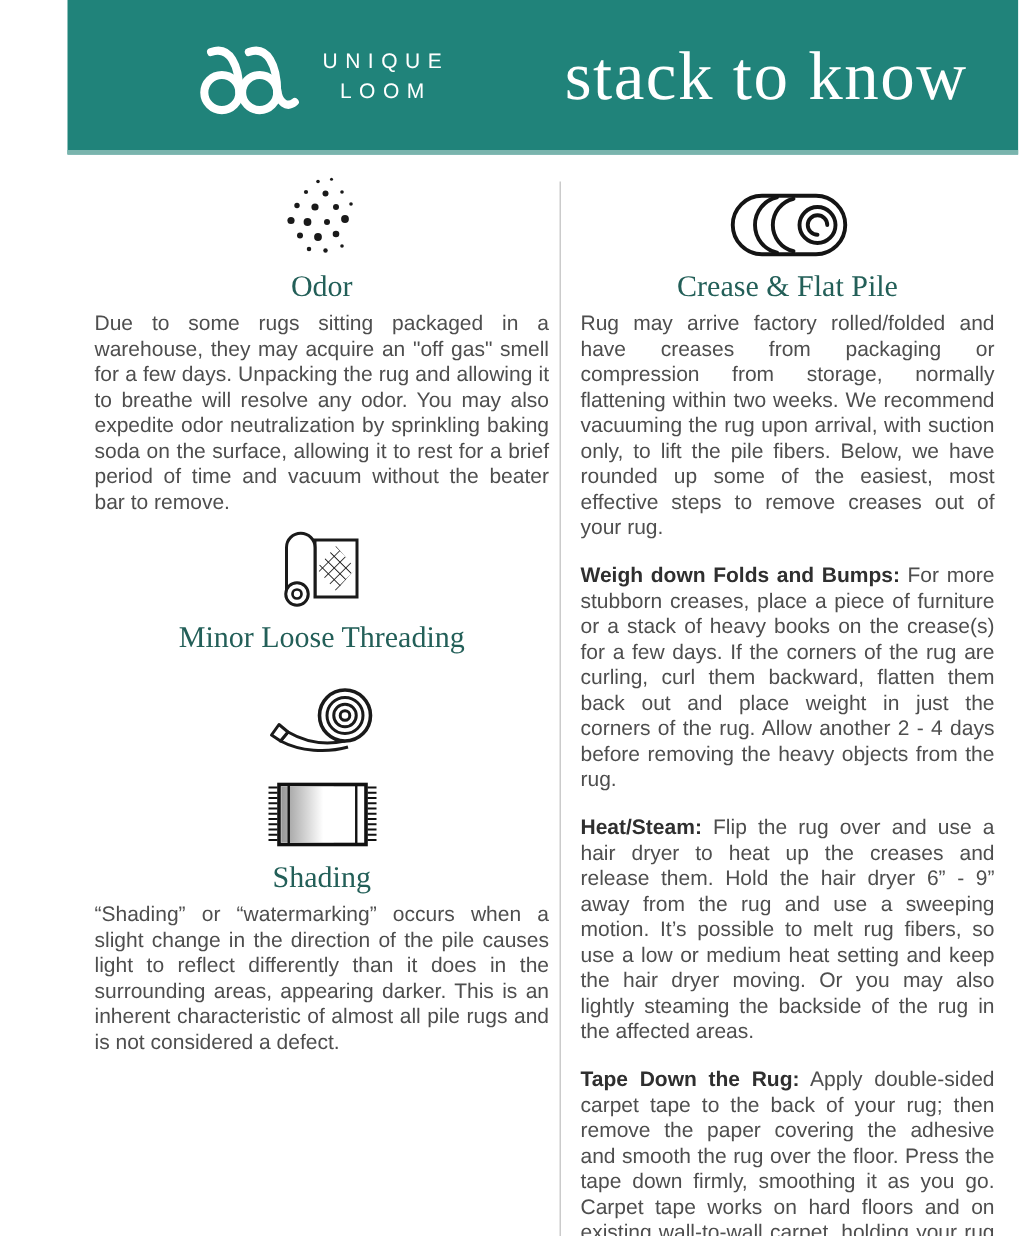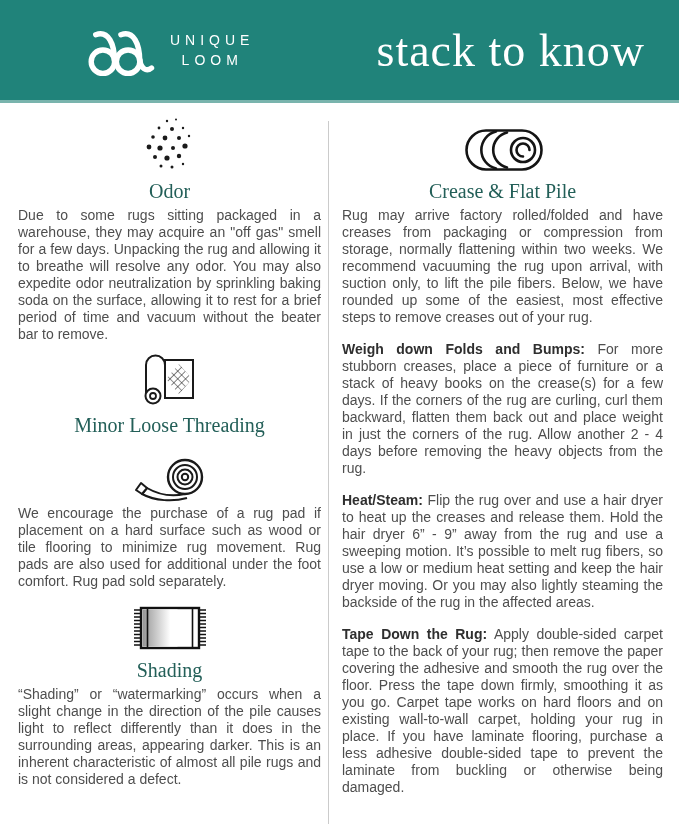--- a/index.html
+++ b/index.html
@@ -1,19 +1,19 @@
 <!DOCTYPE html>
 <html><head>
 <meta charset="utf-8">
 <style>
   * { margin:0; padding:0; box-sizing:border-box; }
   html,body { background:#ffffff; }
   .page {
     position:relative; width:679px; height:824px; overflow:hidden;
-    background:#ffffff; font-family:"Liberation Sans", sans-serif;
+    background:#ffffff; font-family:"Liberation Sans", sans-serif;padding-left:45px;
   }
   
   .header {
     height:103px; background:#20837a; border-bottom:3px solid #79b4ad;
     display:flex; align-items:center; padding-left:84px;
   }
   .brand { display:flex; align-items:center; gap:14px; }
   .brand-logo { display:block; }
   .brand-text {
     display:flex; flex-direction:column; align-items:center;
@@ -124,21 +124,20 @@
         <div class="icon-wrap" style="height:64px;">
           <svg width="78" height="52" viewBox="0 0 78 52">
             <path d="M 54 41 C 40 44 28 42 16 35 L 11 41 C 24 48 42 49 56 45" fill="#ffffff" stroke="#1a1a1a" stroke-width="2" stroke-linejoin="round"></path>
             <path d="M 16 35 L 11 41 L 5 37 L 10 30 Z" fill="#ffffff" stroke="#1a1a1a" stroke-width="2" stroke-linejoin="round"></path>
             <circle cx="54" cy="24" r="17" fill="#ffffff" stroke="#1a1a1a" stroke-width="2.4"></circle>
             <circle class="icon-stroke" cx="54" cy="24" r="12" stroke-width="2"></circle>
             <circle class="icon-stroke" cx="54" cy="24" r="7.5" stroke-width="2"></circle>
             <circle class="icon-stroke" cx="54" cy="24" r="3.2" stroke-width="2"></circle>
           </svg>
         </div>
-        <p class="section-body">We encourage the purchase of a rug pad if placement on a hard surface such as wood or tile flooring to minimize rug movement. Rug pads are also used for additional under the foot comfort. Rug pad sold separately.</p>
       </div>
 
       <div class="info-section">
         <div class="icon-wrap" style="height:64px;">
           <svg width="76" height="50" viewBox="0 0 76 50">
             <defs>
               <linearGradient id="shade" x1="0" y1="0" x2="1" y2="0">
                 <stop offset="0" stop-color="#969696"></stop>
                 <stop offset="0.8" stop-color="#ffffff"></stop>
               </linearGradient>

